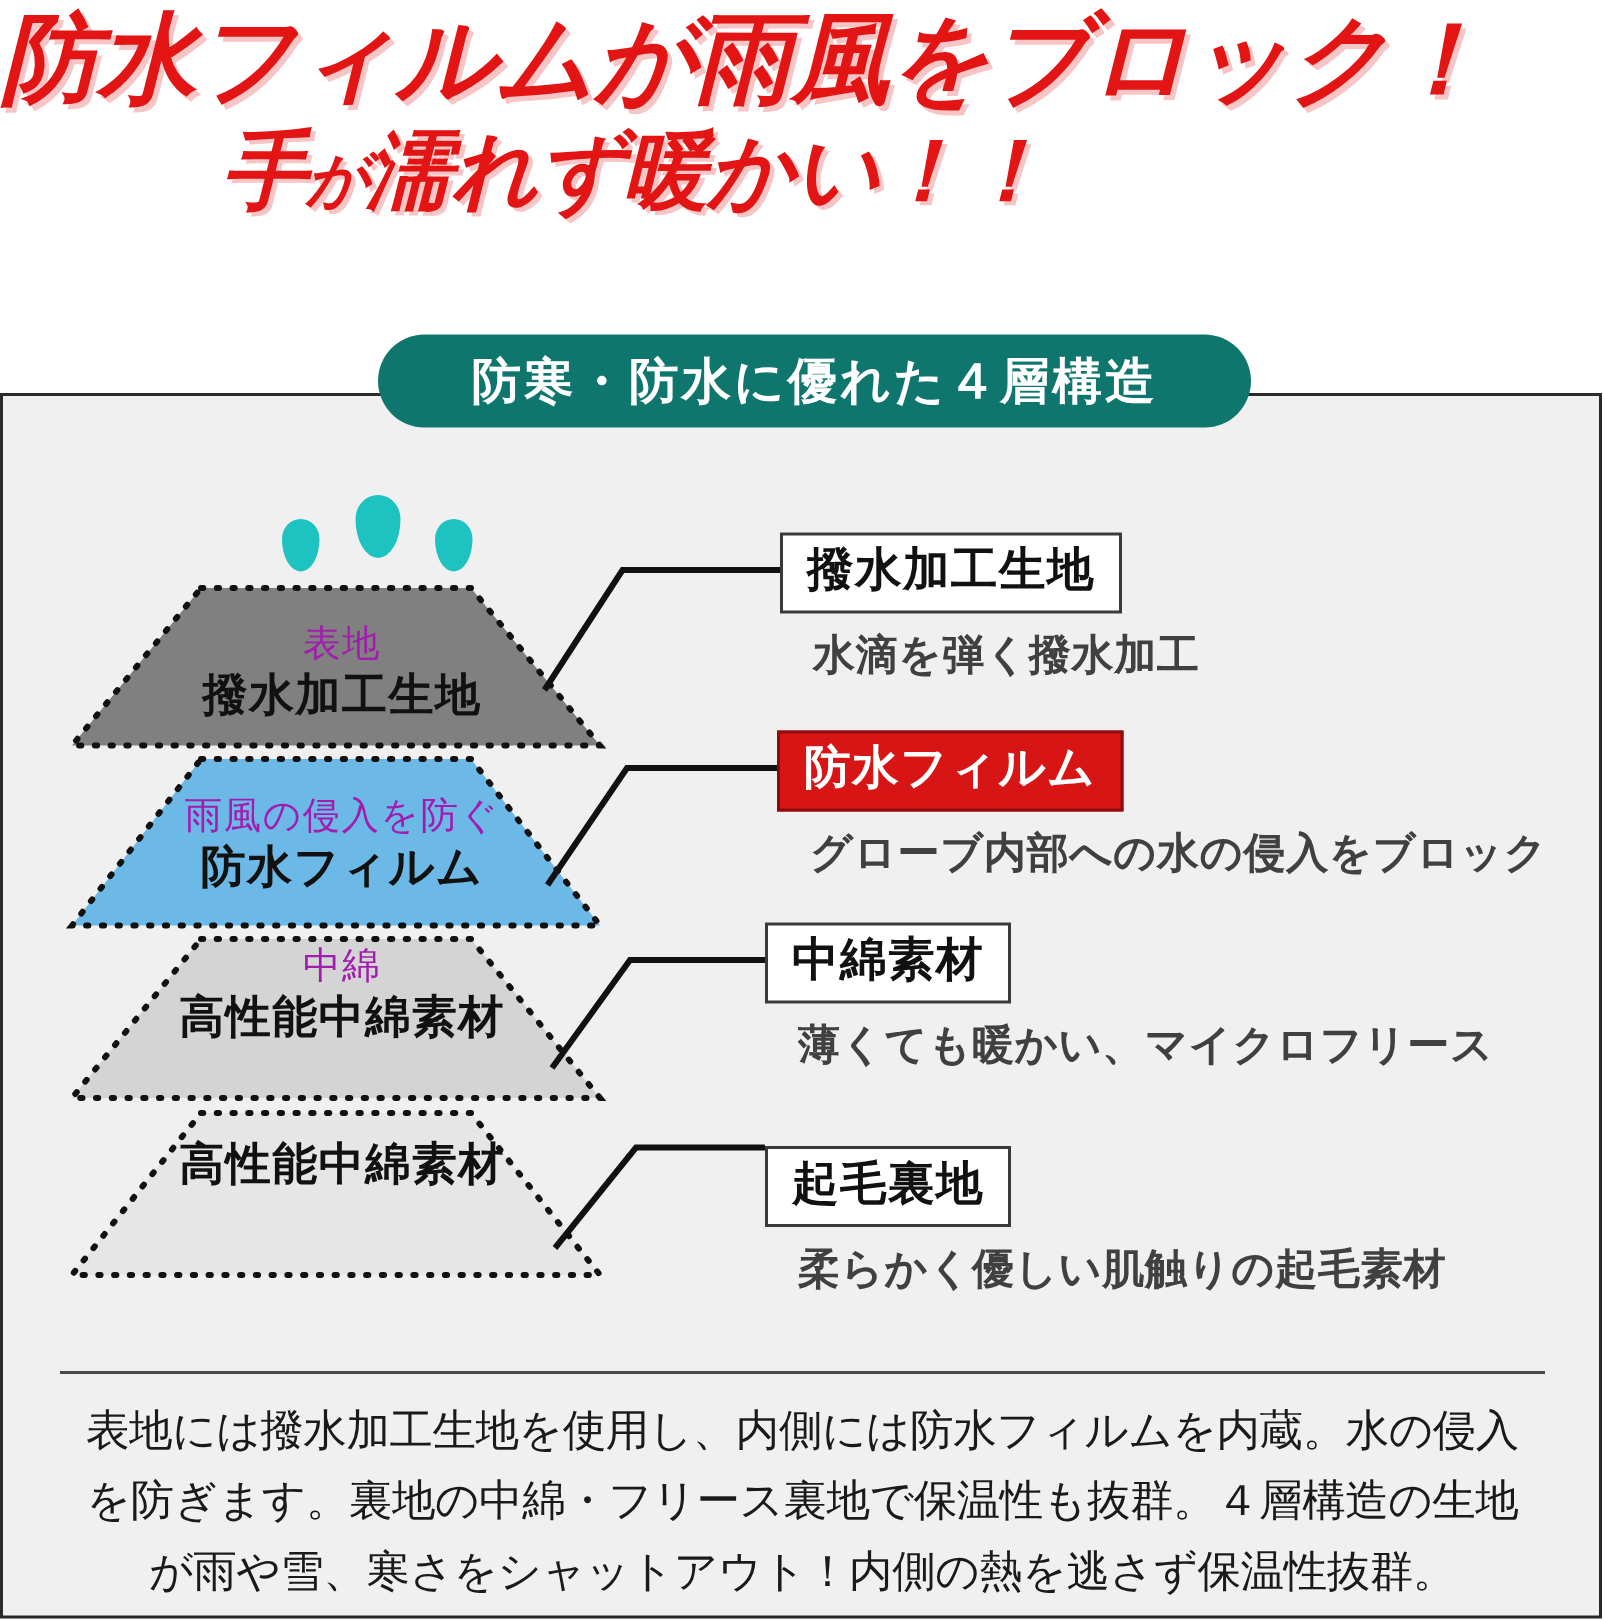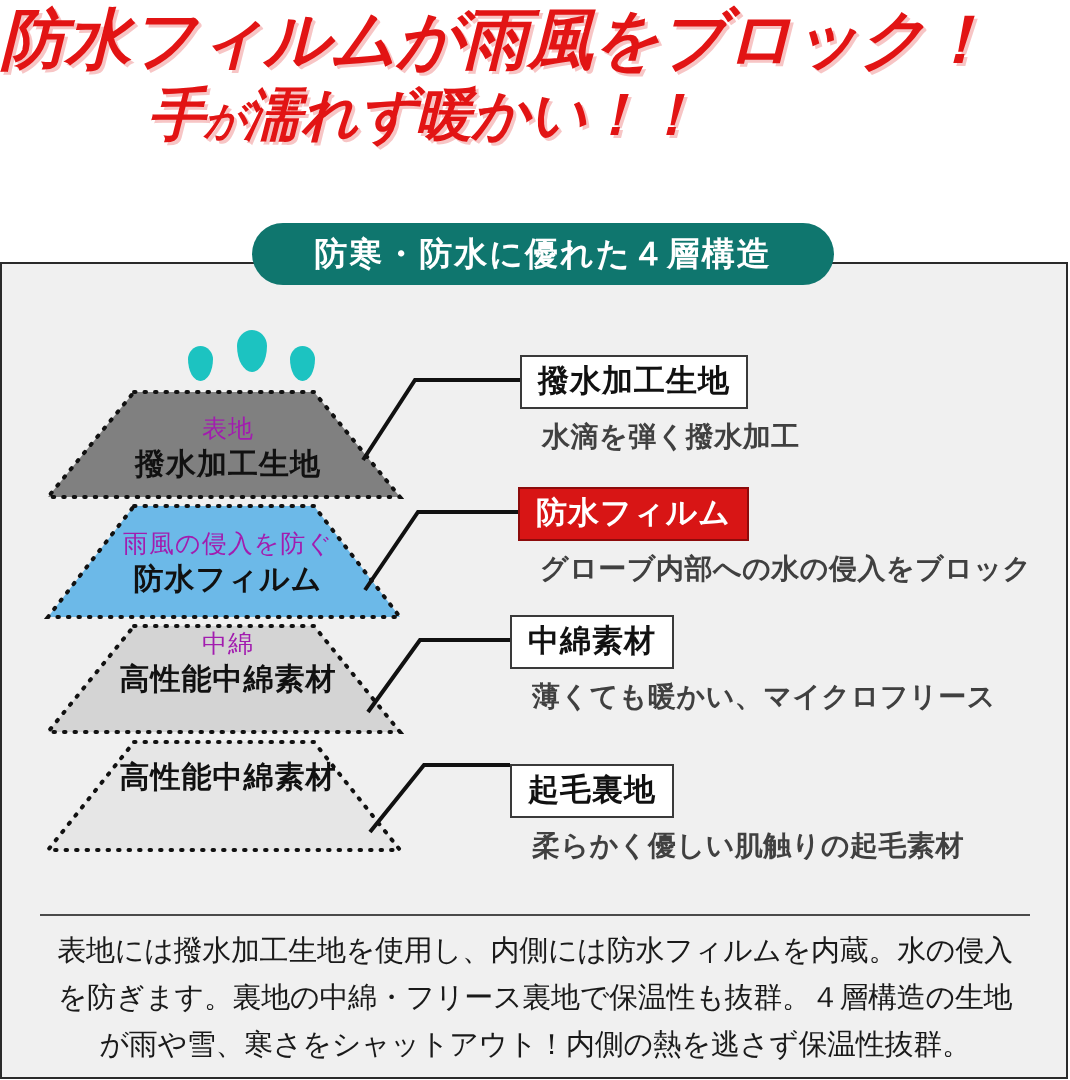--- a/index.html
+++ b/index.html
@@ -158,21 +158,20 @@
   .footer-text {
     position: absolute;
     left: 46px;
     top: 930px;
     width: 978px;
     text-align: center;
     font-size: 29px;
     line-height: 1.62;
     color: #1a1a1a;
     letter-spacing: -0.3px;
-    font-family: Liberation Mono, monospace;
   }
   .footer-text div { white-space: nowrap; }
 </style>
 </head>
 <body>
 
 <div class="headline">
   <div class="headline-line l1">防水フィルムが雨風をブロック！</div>
   <div class="headline-line l2"><span>手</span><span class="small">が</span><span>濡れず暖かい！！</span></div>
 </div>

